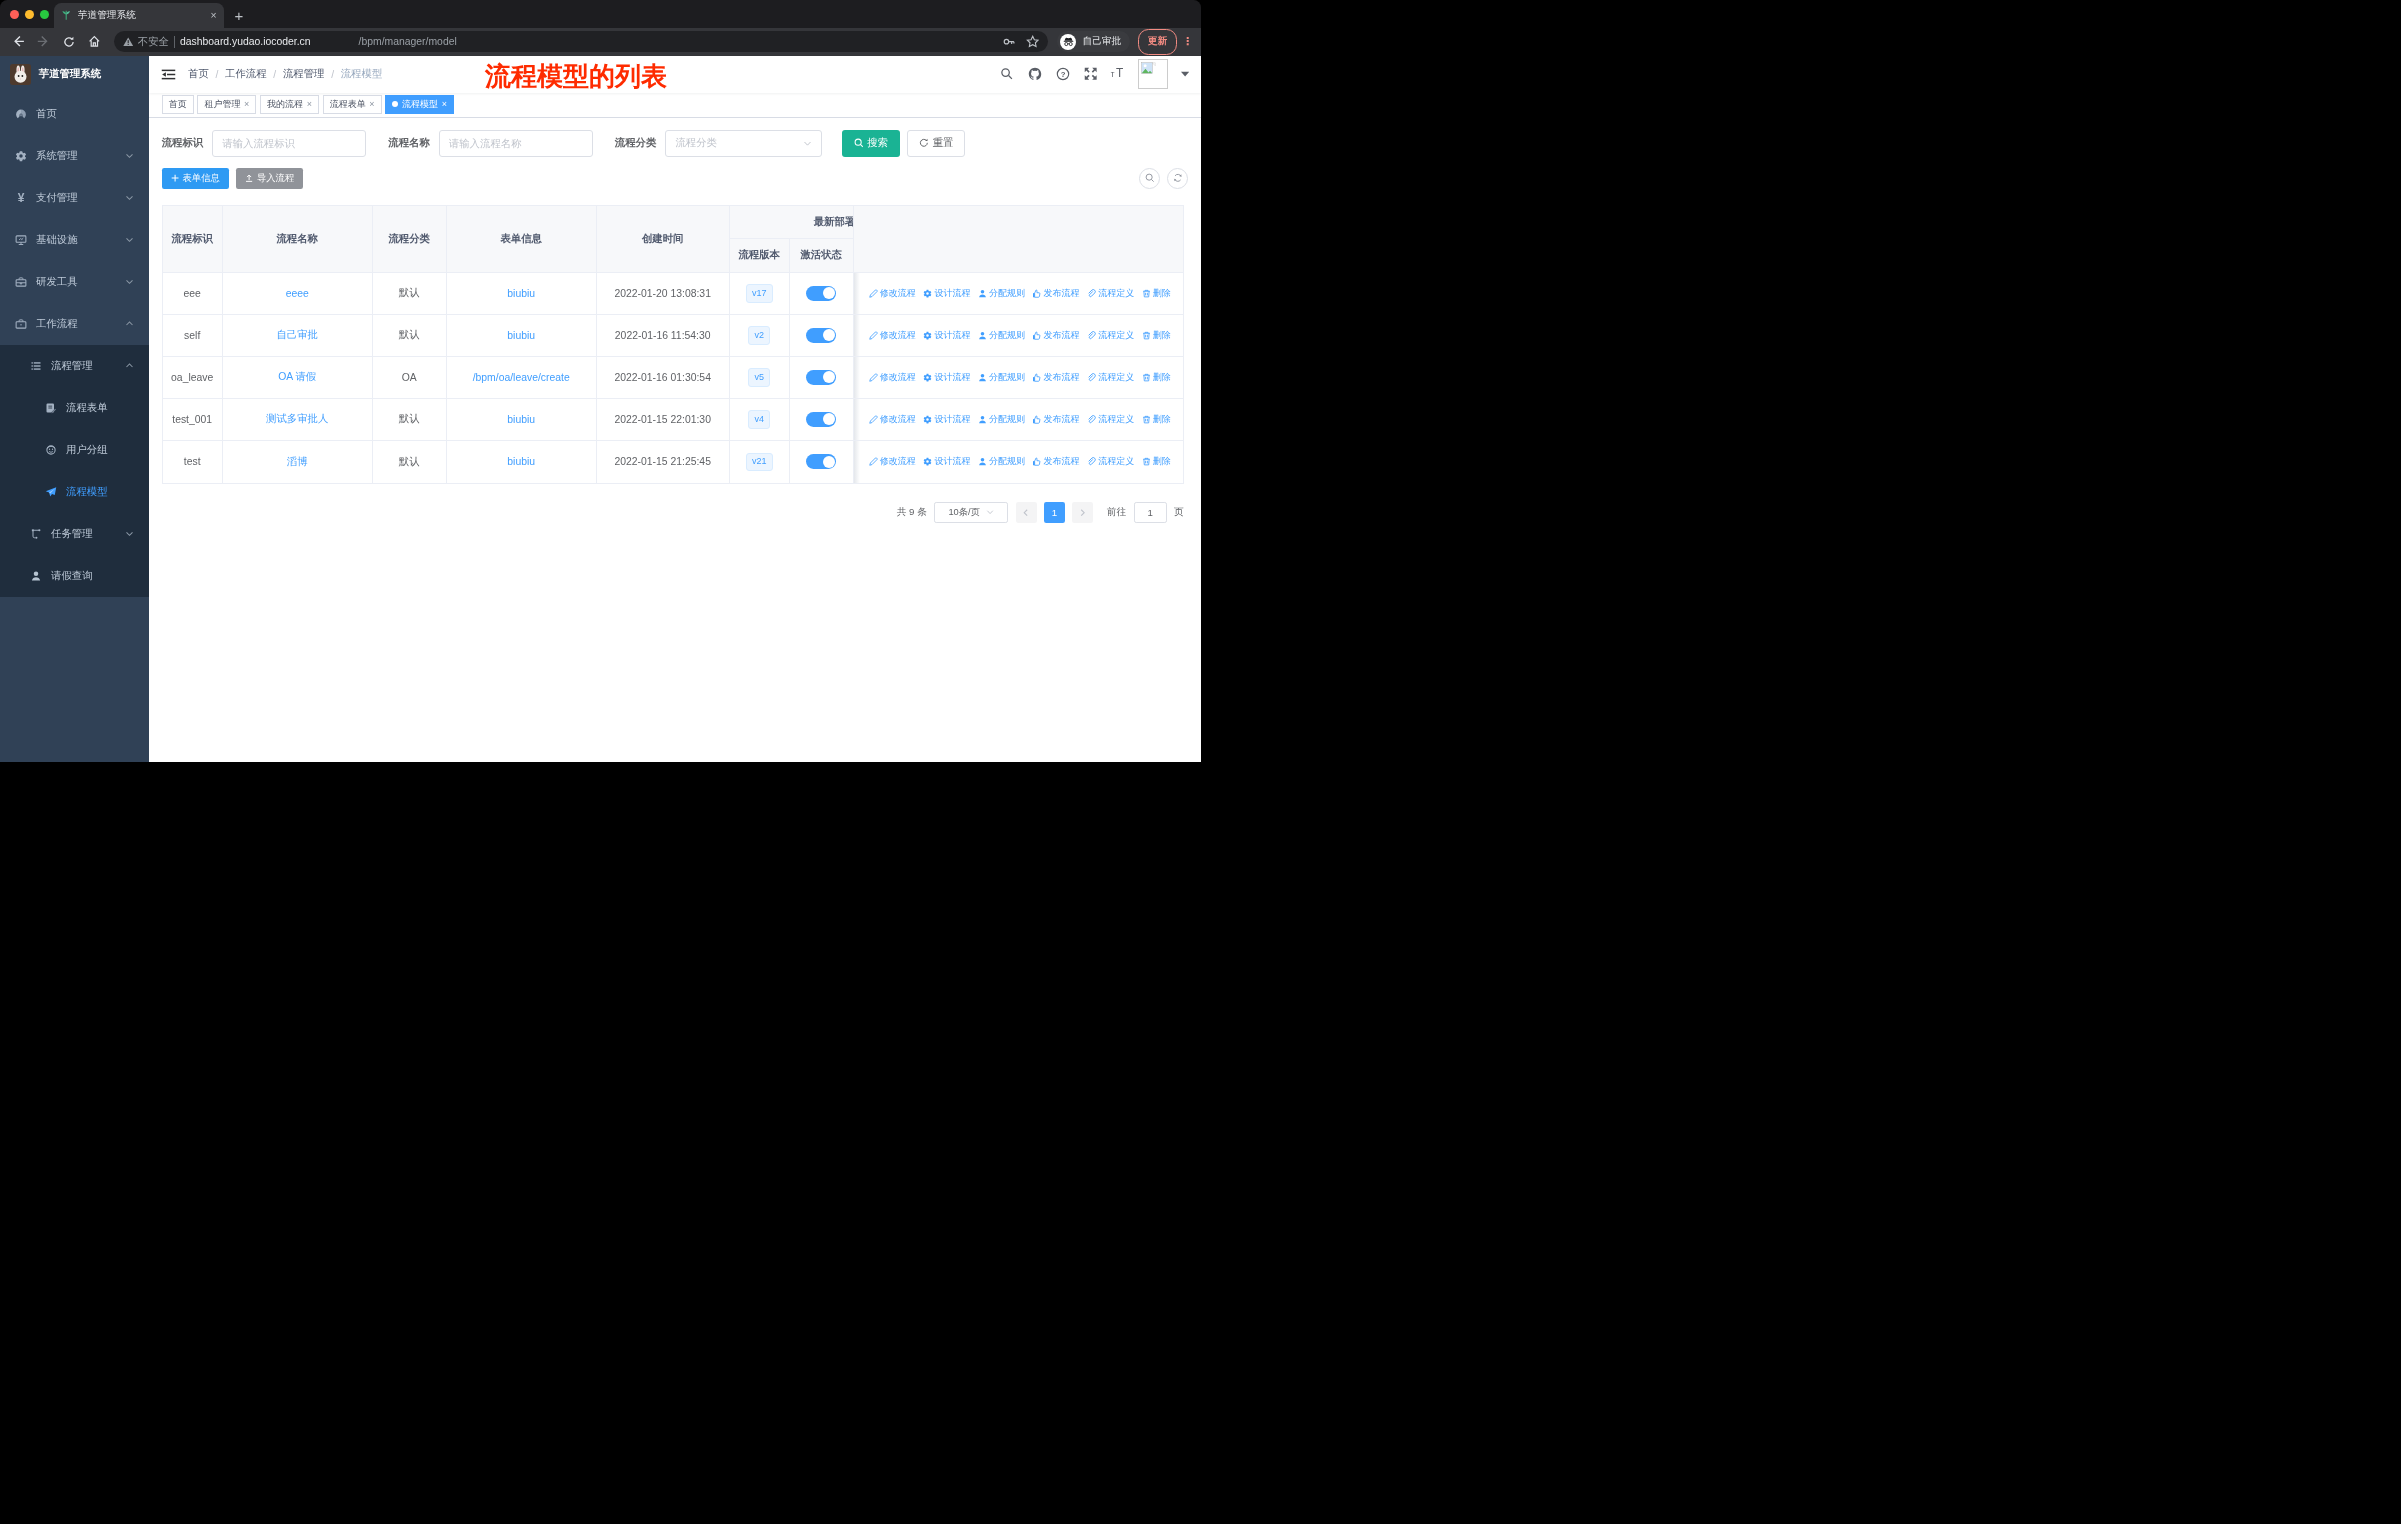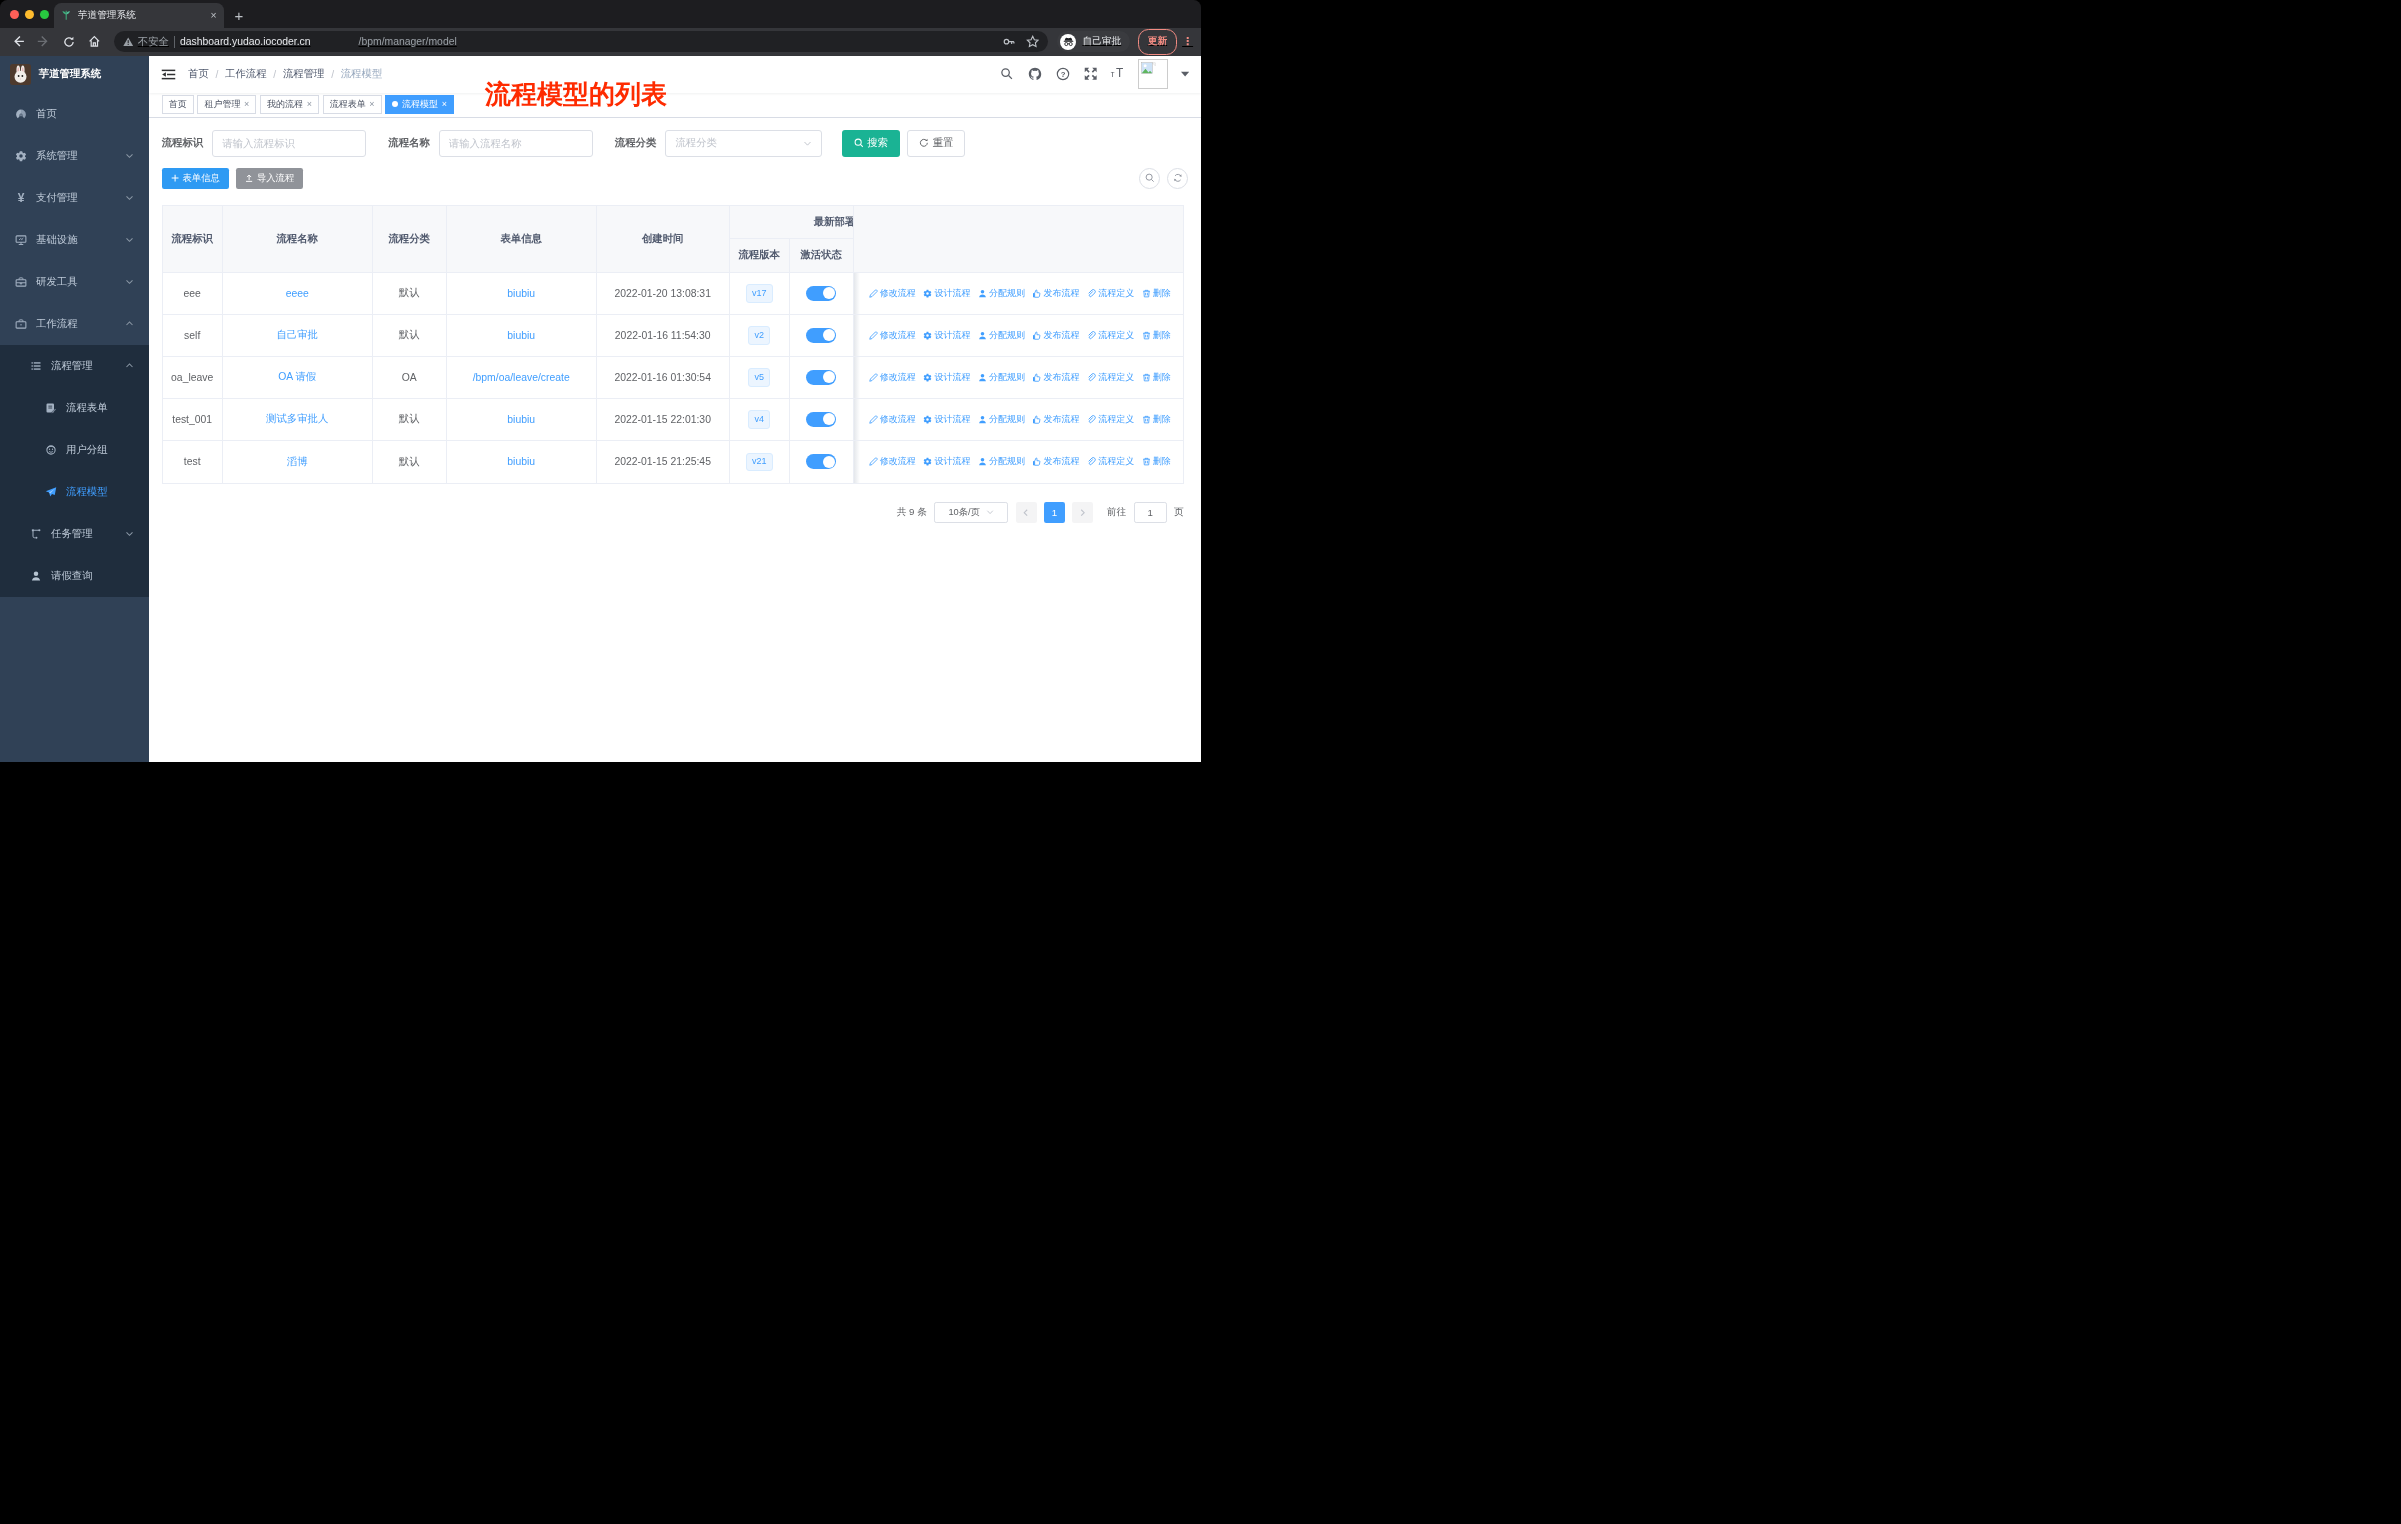--- a/index.html
+++ b/index.html
@@ -11,21 +11,21 @@
   
   .tab-strip { height:28px; background:#1d1d20; position:relative; display:flex; align-items:flex-end; flex:none; }
   .traffic { position:absolute; left:9.7px; top:9.7px; display:flex; gap:6px; }
   .light { width:9px; height:9px; border-radius:50%; }
   .light.r { background:#ff5f57; } .light.y { background:#febc2e; } .light.g { background:#28c840; }
   .btab { margin-left:54px; width:170px; height:25px; background:#35363a; border-radius:7.4px 7.4px 0 0;
           display:flex; align-items:center; padding:0 7.4px; gap:6px; color:#e8eaed; font-size:9.7px; }
   .btab .ttl { flex:1; white-space:nowrap; overflow:hidden; }
   .tab-close { color:#bdc1c6; font-size:10.4px; cursor:default; }
   .new-tab { color:#bdc1c6; font-size:15px; margin:0 0 5.2px 10.4px; line-height:1; }
-  .btoolbar { height:27.5px; background:#35363a; display:flex; align-items:center; padding:0 7.4px; gap:4.5px; flex:none;text-decoration:underline; }
+  .btoolbar { height:27.5px; background:#35363a; display:flex; align-items:center; padding:0 7.4px; gap:4.5px; flex:none; }
   .nav-ic { width:21px; height:21px; display:flex; align-items:center; justify-content:center; color:#dee1e6; font-size:12px; }
   .nav-ic.dis { color:#6a6d72; }
   .url-pill { flex:1; height:21px; background:#202124; border-radius:10.4px; display:flex; align-items:center;
               padding:0 9px; margin:0 4.5px; color:#9aa0a6; font-size:10.4px; gap:5.2px; }
   .sec-warn { display:flex; align-items:center; gap:4.5px; color:#9aa0a6; }
   .divider-v { width:0.7px; height:12px; background:#5f6368; }
   .url-domain { color:#e8eaed; } .url-path { color:#9aa0a6;margin-left:48px; }
   .pill-right { margin-left:auto; display:flex; gap:10.4px; align-items:center; color:#bdc1c6; }
   .incog { height:21px; background:#3a3b3f; border-radius:10.4px; display:flex; align-items:center;
            gap:6px; padding:0 9px 0 3px; color:#e8eaed; font-size:9.7px; }
@@ -52,21 +52,21 @@
 
   .main { flex:1; display:flex; flex-direction:column; min-width:0; background:#fff; }
 
   
   .navbar { height:37px; display:flex; align-items:center; padding:0 12px; position:relative;
             box-shadow:0 0.7px 3px rgba(0,21,41,.08); flex:none; z-index:5; background:#fff; }
   .hamburger { width:15px; height:15px; color:#303133; margin-right:12px; }
   .crumbs { display:flex; align-items:center; gap:6.7px; font-size:10.4px; color:#515a6e; }
   .crumb-sep { color:#c0c4cc; }
   .crumb.last { color:#97a8be; }
-  .annotation { position:absolute; left:336px; top:21px; font-size:26px; font-weight:bold; color:#fe2b00; white-space:nowrap; }
+  .annotation { position:absolute; left:336px; top:3px; font-size:26px; font-weight:bold; color:#fe2b00; white-space:nowrap; }
   .nav-right { margin-left:auto; display:flex; align-items:center; gap:12.7px; color:#5a5e66; }
   .nr-ic { width:15px; height:15px; display:flex; align-items:center; justify-content:center; }
   .avatar-box { width:30px; height:30px; background:#fff; border:0.7px solid #ccc; display:flex; align-items:flex-start; padding:1.5px; }
   .caret-down { color:#5a5e66; font-size:7.4px; }
 
   
   .tags-bar { height:25px; border-bottom:0.7px solid #d8dce5; display:flex; align-items:center; gap:3.7px;
               padding:0 12.7px; flex:none; background:#fff; }
   .tag { height:19.4px; border:0.7px solid #d8dce5; background:#fff; color:#495060; font-size:9px;
          display:flex; align-items:center; gap:3.7px; padding:0 6px; cursor:pointer; }

